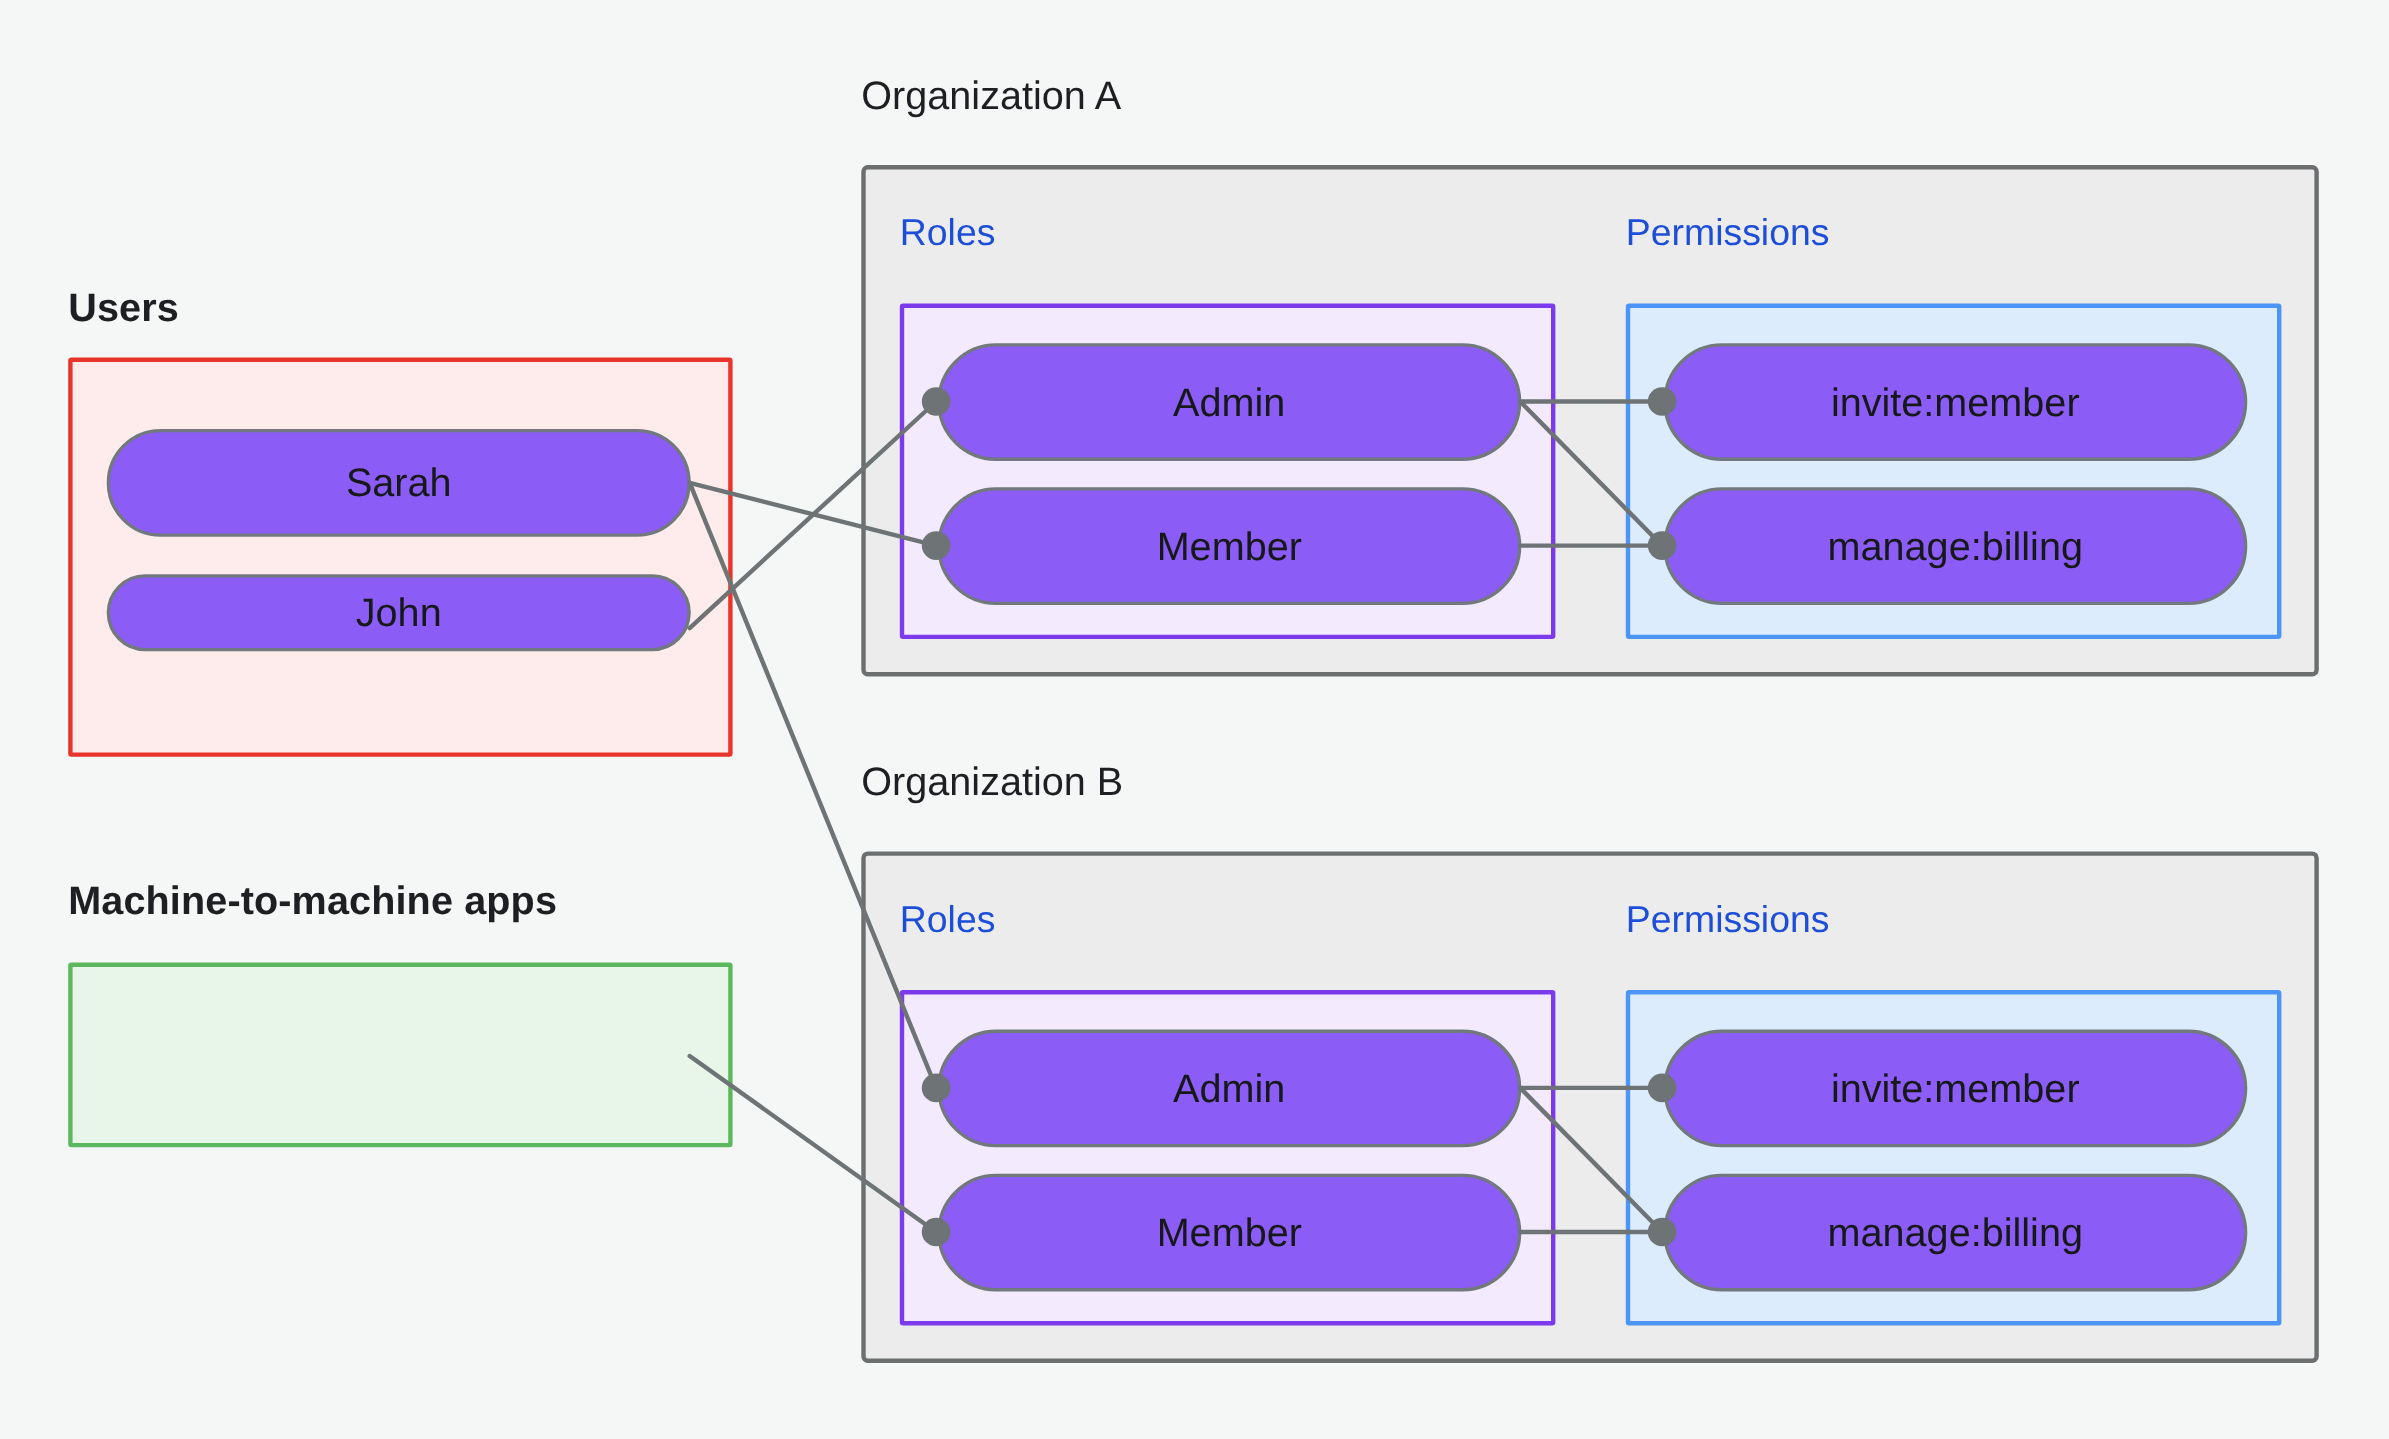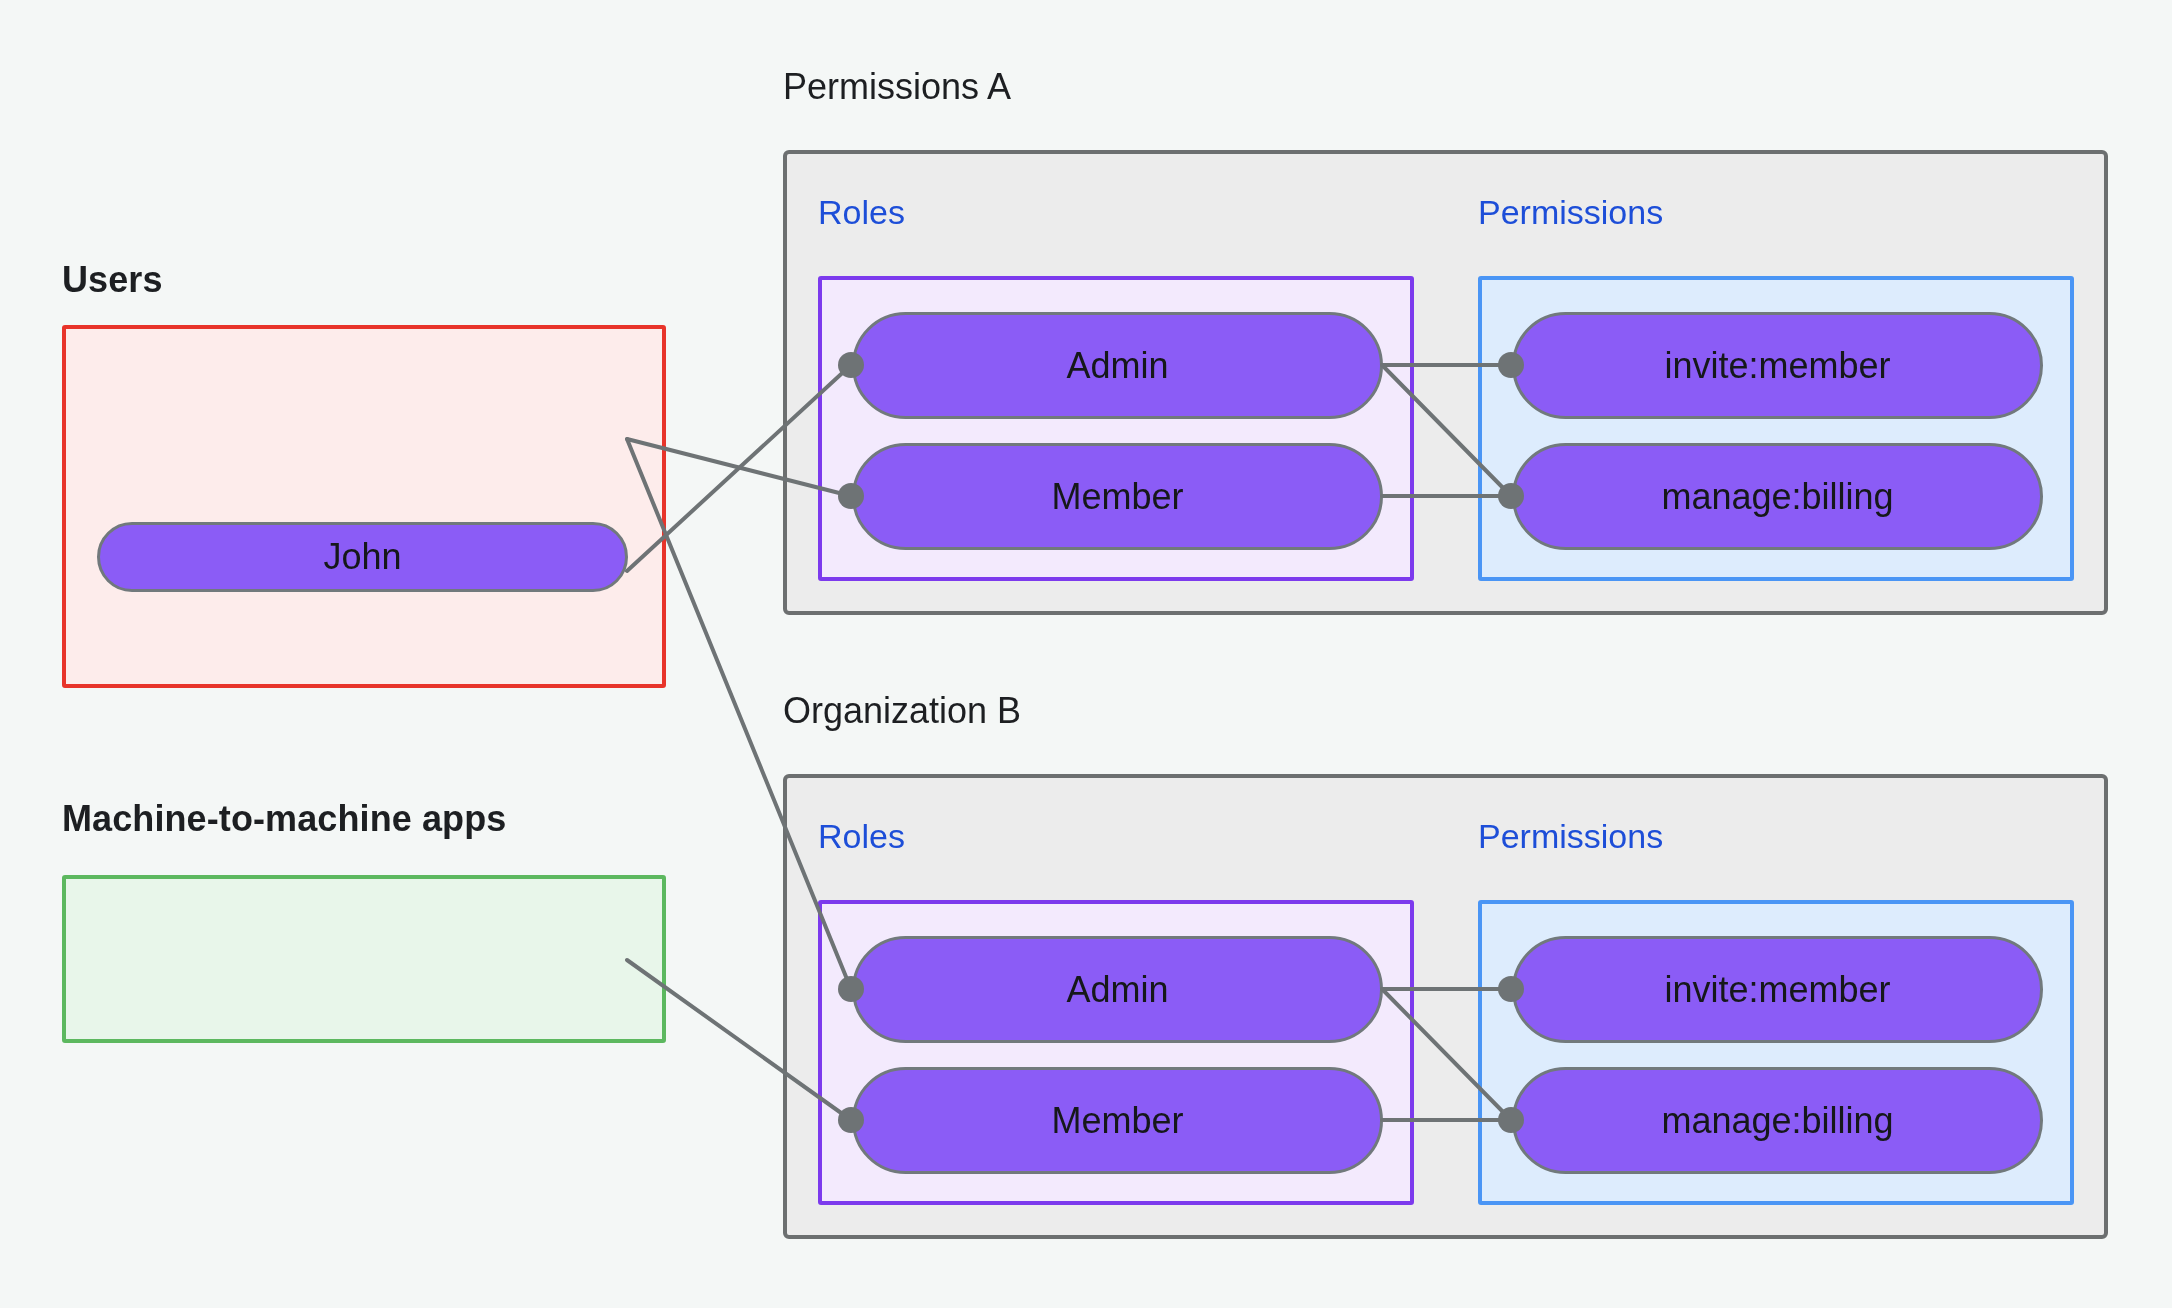--- a/index.html
+++ b/index.html
@@ -118,26 +118,27 @@
       <circle cx="851" cy="1120" r="13"></circle>
       <circle cx="1511" cy="365" r="13"></circle>
       <circle cx="1511" cy="496" r="13"></circle>
       <circle cx="1511" cy="989" r="13"></circle>
       <circle cx="1511" cy="1120" r="13"></circle>
     </g>
   </svg>
 
   <div class="grp-label" style="left:62px; top:247px;margin-top:12px;">Users</div>
   <div class="frame frame-users" style="left:62px; top:325px; width:604px; height:363px;"></div>
+  <div class="pill" style="left:97px; top:390px; width:531px; height:98px;">Sarah</div>
   <div class="pill" style="left:97px; top:522px; width:531px; height:70px;">John</div>
 
   <div class="grp-label" style="left:62px; top:798px;">Machine-to-machine apps</div>
   <div class="frame frame-m2m" style="left:62px; top:875px; width:604px; height:168px;"></div>
 
-  <div class="org-label" style="left:783px; top:66px;">Permissions A</div>
+  <div class="org-label" style="left:783px; top:66px;">Organization A</div>
   <div class="frame frame-org" style="left:783px; top:150px; width:1325px; height:465px;"></div>
 
   <div class="sub-label" style="left:818px; top:193px;">Roles</div>
   <div class="frame frame-roles" style="left:818px; top:276px; width:596px; height:305px;"></div>
   <div class="pill" style="left:852px; top:312px; width:531px; height:107px;">Admin</div>
   <div class="pill" style="left:852px; top:443px; width:531px; height:107px;">Member</div>
 
   <div class="sub-label" style="left:1478px; top:193px;">Permissions</div>
   <div class="frame frame-perms" style="left:1478px; top:276px; width:596px; height:305px;"></div>
   <div class="pill" style="left:1512px; top:312px; width:531px; height:107px;">invite:member</div>

